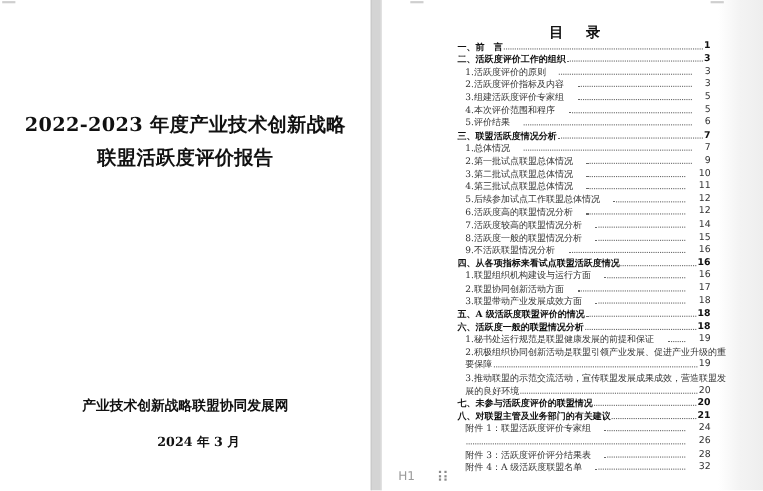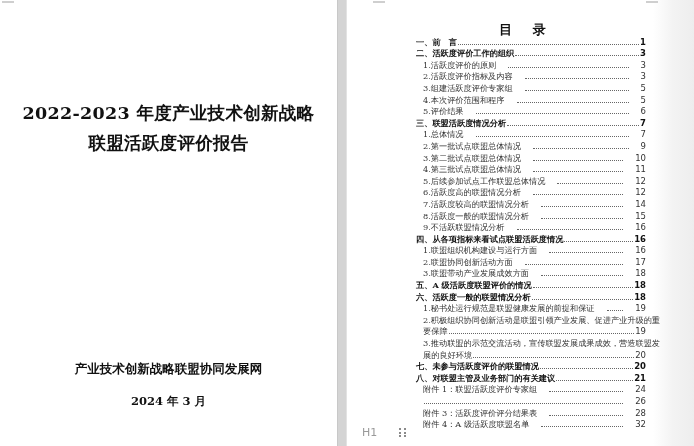--- a/index.html
+++ b/index.html
@@ -27,21 +27,21 @@
   .grip span { width:2px; height:2px; background:#8a8a8a; display:block; }
 </style>
 </head>
 <body>
 
 <div class="page-left">
   <div class="corner" style="left:2px;top:1px;"></div>
   <div class="cover-title" style="top:101px;">2022-2023 年度产业技术创新战略</div>
   <div class="cover-title" style="top:131px;">联盟活跃度评价报告</div>
   <div class="cover-org" style="top:350px;margin-top:11px;">产业技术创新战略联盟协同发展网</div>
-  <div class="cover-org" style="top:394px;font-size:11.5px;">2024 年 3 月</div>
+  <div class="cover-org" style="top:394px;font-size:11.5px;padding-left:12px;">2024 年 3 月</div>
 </div>
 
 <div class="gutter"></div>
 
 <div class="page-right">
   <div class="corner" style="left:20px;top:1px;"></div>
   <div class="corner" style="left:293px;top:1px;"></div>
   <div class="toc-title">目 录</div>
   <div class="toc" id="toc">
       <div class="toc-row lvl1">

